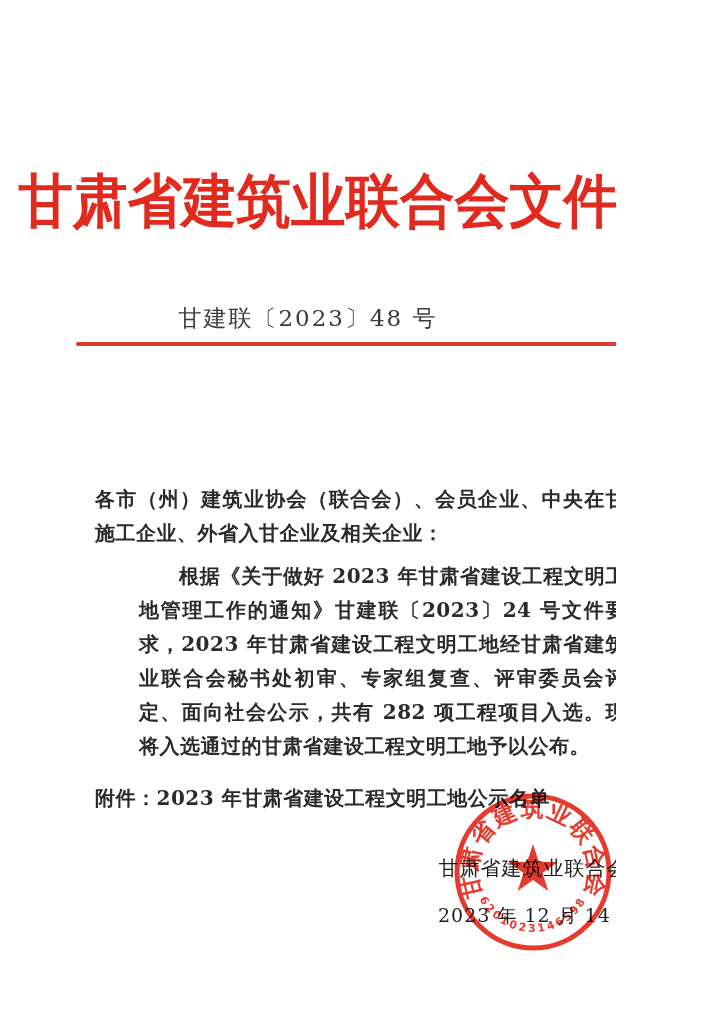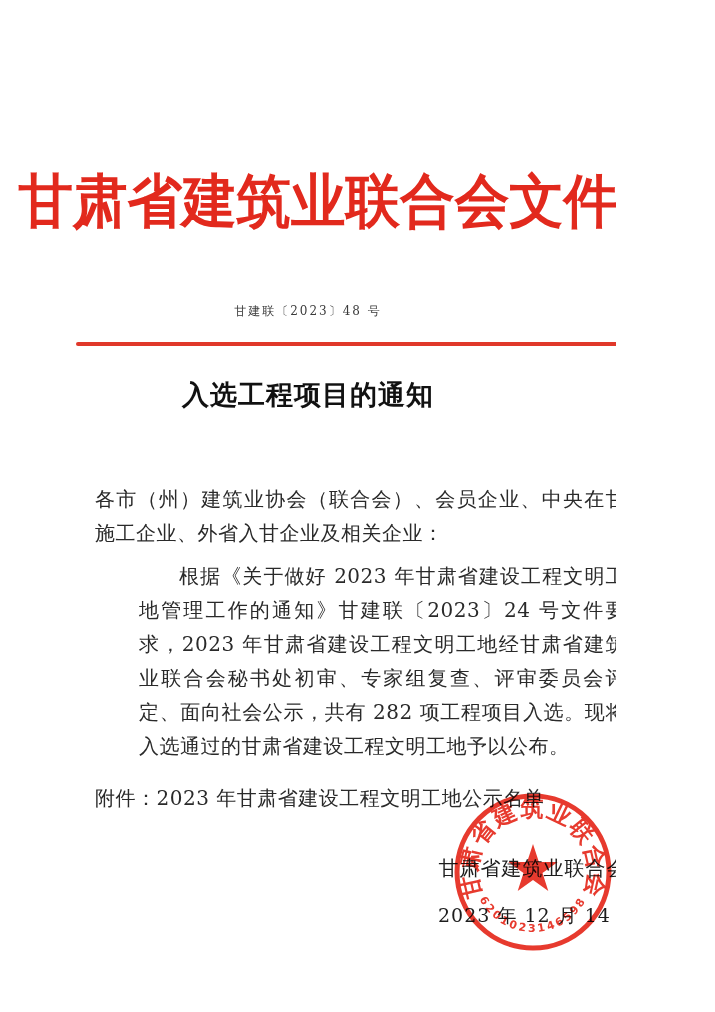--- a/index.html
+++ b/index.html
@@ -30,21 +30,21 @@
     transform: scaleX(0.94);
     transform-origin: center;
     letter-spacing: 0px;
   }
   .doc-number {
     position: absolute;
     top: 303px;
     left: 0;
     width: 100%;
     text-align: center;
-    font-size: 12px;
+    font-size: 23px;
     letter-spacing: 2px;
     color: #3a3a3a;
   }
   .red-line {
     position: absolute;
     top: 342px;
     left: 76px;
     width: 564px;
     height: 4px;
     background: #e0382a;
@@ -65,20 +65,21 @@
   .body-text {
     position: absolute;
     top: 482px;
     left: 95px;
     width: 531px;
     font-size: 20px;
     line-height: 34px;
     text-align: justify;
     color: #2a2a2a;
     letter-spacing: 0.5px;
+    font-weight: bold;
   }
   .body-text p {
     margin: 0;
   }
   .body-text p.indent {
     text-indent: 2em;
     margin-top: 9px;
     margin-left: 44px;
   }
   .body-text p.attachment {
@@ -126,21 +127,20 @@
 
 <div class="page">
 
   <div class="letterhead">甘肃省建筑业联合会文件</div>
 
   <div class="doc-number">甘建联〔2023〕48 号</div>
 
   <div class="red-line"></div>
 
   <div class="doc-title">
-    <div>入选工程项目的通知</div>
   </div>
 
   <div class="body-text">
     <p>各市（州）建筑业协会（联合会）、会员企业、中央在甘施工企业、外省入甘企业及相关企业：</p>
     <p class="indent">根据《关于做好 2023 年甘肃省建设工程文明工地管理工作的通知》甘建联〔2023〕24 号文件要求，2023 年甘肃省建设工程文明工地经甘肃省建筑业联合会秘书处初审、专家组复查、评审委员会评定、面向社会公示，共有 282 项工程项目入选。现将入选通过的甘肃省建设工程文明工地予以公布。</p>
     <p class="attachment">附件：2023 年甘肃省建设工程文明工地公示名单</p>
   </div>
 
   <div class="signature">
     <div class="org">甘肃省建筑业联合会</div>

